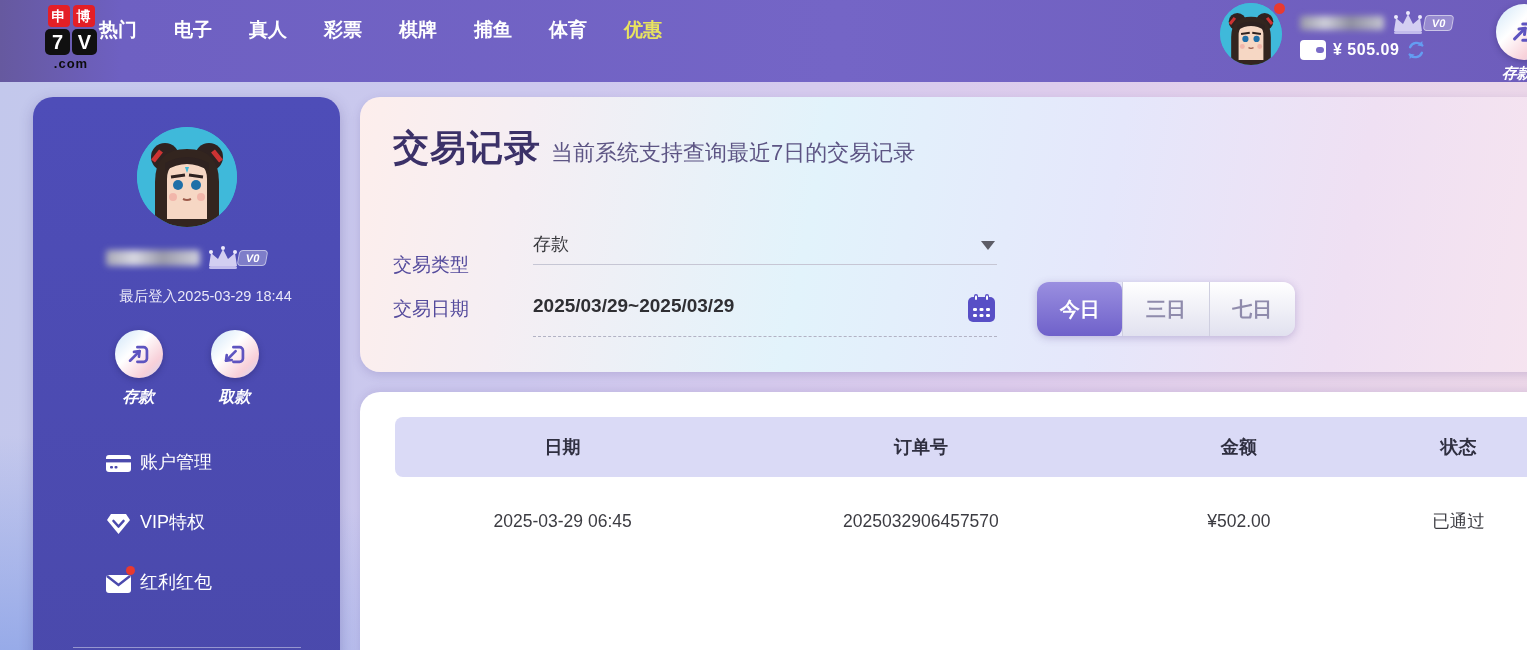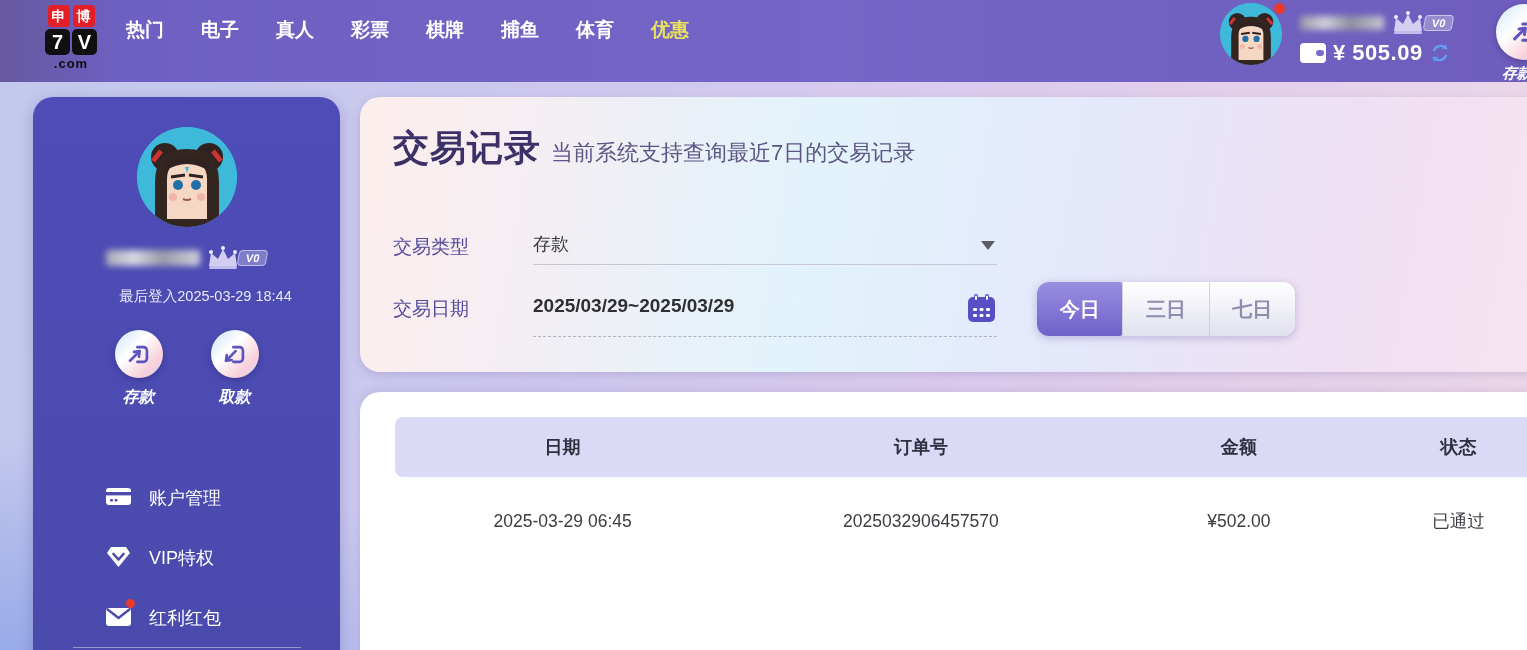--- a/index.html
+++ b/index.html
@@ -11,40 +11,40 @@
     background:linear-gradient(90deg,#66599f 0%,#6e60c2 8%,#7465c6 55%,#6e5dbc 100%); z-index:5; }
   .logo { position:absolute; left:36px; top:5px; width:70px; text-align:center; cursor:pointer; }
   .logo-row { display:flex; justify-content:center; gap:3px; }
   .logo-tile { width:22px; height:22px; border-radius:4px; background:#e41f27; color:#fff;
     font-size:14px; font-weight:bold; line-height:22px; text-align:center; }
   .logo-mid { margin-top:2px; display:flex; justify-content:center; gap:2px; }
   .logo-mid .tile-b { width:25px; height:26px; border-radius:5px; background:#101010; color:#fff;
     font-size:20px; font-weight:bold; line-height:26px; text-align:center; }
   .logo-com { margin-top:1px; font-size:13px; font-weight:bold; color:#0c0c0c; letter-spacing:1px; }
 
-  .nav { position:absolute; left:126px; top:0; height:60px; display:flex; align-items:center; gap:37px;justify-content:space-between; }
+  .nav { position:absolute; left:99px; top:0; height:60px; display:flex; align-items:center; gap:37px;justify-content:space-between; }
   .nav-item { color:#fff; font-size:19px; font-weight:bold; cursor:pointer; white-space:nowrap; }
   .nav-item.active { color:#e9e45e; }
 
   .hdr-avatar { position:absolute; left:1220px; top:3px; width:62px; height:62px; border-radius:50%;
     background:#3fb9da; overflow:hidden; cursor:pointer; }
   .hdr-avatar svg, .sb-avatar svg { width:100%; height:100%; display:block; }
   .hdr-dot { position:absolute; left:1274px; top:3px; width:11px; height:11px; border-radius:50%;
     background:#e83a30; z-index:6; }
   .hdr-userinfo { position:absolute; left:1300px; top:13px; }
   .name-blur { background:linear-gradient(90deg,#9a9aa8,#cfcfda 30%,#8f8fa0 60%,#c6c6d2);
     filter:blur(3px); border-radius:3px; }
   .hdr-name-row { display:flex; align-items:center; gap:6px; height:20px; }
   .hdr-name-row .name-blur { width:84px; height:14px; }
   .crown-ico { width:36px; height:26px; }
   .vip-pill { background:rgba(255,255,255,.28); border:1px solid rgba(255,255,255,.5);
     color:#fff; font-size:11px; font-weight:bold; padding:1px 7px; border-radius:4px;
     transform:skewX(-10deg); margin-left:-8px; }
   .hdr-balance-row { margin-top:7px; display:flex; align-items:center; gap:7px; }
-  .balance-txt { color:#fff; font-size:22px; font-weight:bold; letter-spacing:.5px; }
+  .balance-txt { color:#fff; font-size:16px; font-weight:bold; letter-spacing:.5px; }
   .refresh-ico { width:20px; height:20px; cursor:pointer; }
 
   .quick-deposit { position:absolute; left:1489px; top:4px; width:70px; text-align:center; cursor:pointer; }
   .qd-circle { width:56px; height:56px; border-radius:50%; margin:0 auto;
     background:linear-gradient(135deg,#cfe6f8 0%,#ffffff 38%,#f8d2da 72%,#ccd4f4 100%);
     display:flex; align-items:center; justify-content:center; box-shadow:0 2px 6px rgba(40,30,90,.35); }
   .qd-label { margin-top:4px; width:56px; color:#fff; font-size:15px; font-weight:bold; font-style:italic; }
 
   
   .page { position:absolute; left:0; top:82px; width:100%; height:568px;
@@ -61,52 +61,52 @@
   .sb-name-row .name-blur { width:94px; height:16px;
     background:linear-gradient(90deg,#a8a8b6,#d8d8e2 30%,#9a9aaa 60%,#d0d0dc); }
   .sb-login { margin-top:16px; text-align:center; color:#e9e7f8; font-size:14.5px;margin-left:38px; }
   .sb-actions { margin-top:24px; display:flex; justify-content:center; gap:32px; }
   .sb-action { width:64px; text-align:center; cursor:pointer; }
   .sb-action-circle { width:48px; height:48px; border-radius:50%; margin:0 auto;
     background:linear-gradient(135deg,#cde4f8 0%,#ffffff 40%,#f8d0d9 75%,#ccd4f4 100%);
     display:flex; align-items:center; justify-content:center; box-shadow:0 2px 6px rgba(30,25,80,.35); }
   .sb-action-label { margin-top:9px; color:#fff; font-size:16px; font-weight:bold; font-style:italic; }
   .sb-menu { margin-top:42px; padding-left:72px; }
-  .sb-menu-item { display:flex; align-items:flex-end; gap:17px; height:60px; cursor:pointer; }
+  .sb-menu-item { display:flex; align-items:flex-start; gap:8px; height:60px; cursor:pointer; }
   .sb-menu-ico { width:27px; height:27px; position:relative; flex:0 0 auto; }
   .sb-menu-label { color:#fff; font-size:18px; }
   .badge-dot { position:absolute; right:-3px; top:-4px; width:9px; height:9px; border-radius:50%; background:#e8392f; }
   .sb-divider { margin:17px auto 0; width:228px; border-top:1px solid rgba(255,255,255,.42); }
 
   
   .panel-filter { position:absolute; left:360px; top:15px; right:-24px; height:275px; border-radius:20px;
     background:linear-gradient(100deg,#fdeeec 0%,#f5eef3 14%,#e2f3fb 38%,#e5e7fb 62%,#efe0f3 82%,#f6e4ef 100%);
     box-shadow:0 3px 10px rgba(80,60,140,.18); }
   .pf-titlerow { position:absolute; left:33px; top:27px; display:flex; align-items:baseline; gap:10px; }
   .pf-title { font-size:36px; font-weight:bold; color:#3b3168; letter-spacing:1px; }
   .pf-subtitle { font-size:22px; color:#5d5584; }
   .f-label { position:absolute; left:33px; font-size:19px; color:#544a9c; }
-  .f-label.row1 { top:137px; }
+  .f-label.row1 { top:155px; }
   .f-label.row2 { top:199px; }
   .f-value-wrap { position:absolute; left:173px; width:464px; height:36px; cursor:pointer; }
   .f-value-wrap.row1 { top:132px; border-bottom:1px solid #c6c6d4; }
   .f-value-wrap.row2 { top:194px; border-bottom:1px dashed #b2b2c4; height:46px;font-weight:bold; }
   .f-value { font-size:18px; color:#3a3a3e; line-height:30px; }
   .f-value.date { font-size:19px; color:#2f2f33; }
   .caret-down { position:absolute; right:2px; top:12px; width:0; height:0;
     border-left:7px solid transparent; border-right:7px solid transparent; border-top:9px solid #5c5c66; }
   .calendar-ico { position:absolute; right:0; top:2px; width:31px; height:31px; }
 
   .range-tabs { position:absolute; left:677px; top:185px; width:258px; height:54px; border-radius:12px;
     overflow:hidden; display:flex; box-shadow:0 2px 8px rgba(90,70,150,.3); }
   .rtab { flex:1; display:flex; align-items:center; justify-content:center;
     font-size:20px; font-weight:bold; color:#8f8bac; cursor:pointer;
     background:linear-gradient(180deg,#ffffff 0%,#e1e1ef 100%); border-left:1px solid #cfcfe0; }
   .rtab:first-child { border-left:none; }
-  .rtab.active { background:linear-gradient(180deg,#9a8fe0 0%,#6f61ca 100%); color:#fff; border-radius:2px; border-left:none; }
+  .rtab.active { background:linear-gradient(180deg,#9a8fe0 0%,#6f61ca 100%); color:#fff; border-radius:8px; border-left:none; }
 
   
   .panel-table { position:absolute; left:360px; top:310px; right:-24px; height:360px;
     border-radius:20px 20px 0 0; background:#ffffff; box-shadow:0 -2px 8px rgba(80,60,140,.12); }
   .tbl-grid { display:grid; grid-template-columns:29% 33% 22% 16%; align-items:center; text-align:center; }
   .tbl-head { position:absolute; left:35px; right:0; top:25px; height:60px; background:#dadaf6; border-radius:8px;
     font-size:18px; font-weight:bold; color:#2f2f40; }
   .tbl-row { position:absolute; left:35px; right:0; top:99px; height:60px;
     font-size:17.5px; color:#3c3c42; background:#fff; }
 

